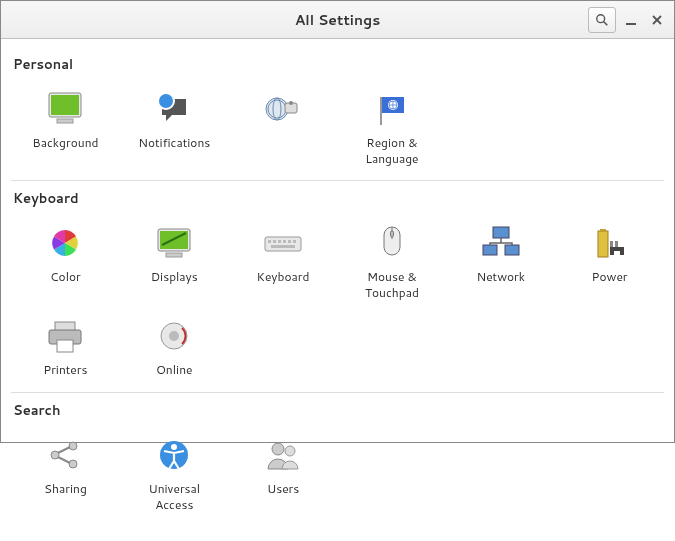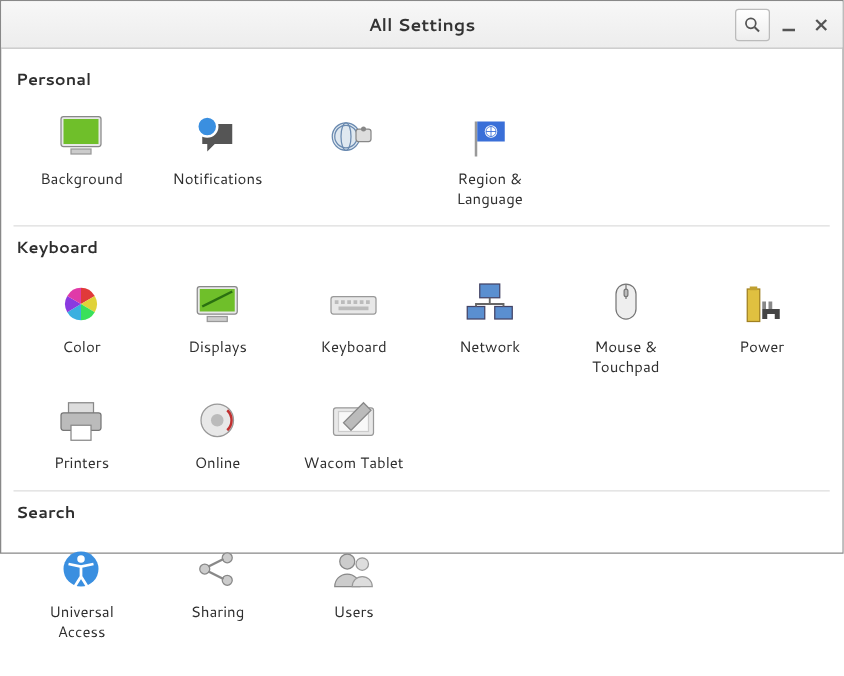--- a/index.html
+++ b/index.html
@@ -222,39 +222,39 @@
                   <rect x="10" y="22" width="24" height="3"></rect>
                 </g>
               </svg>
           </div>
           <div class="lbl">Keyboard</div>
         </div>
 
         <div class="item">
           <div class="ic">
             <svg width="44" height="40" viewBox="0 0 44 40">
+                <path d="M14 12 a8 8 0 0 1 16 0 v12 a8 8 0 0 1 -16 0 z" fill="#eee" stroke="#777"></path>
+                <line x1="22" y1="4" x2="22" y2="16" stroke="#777"></line>
+                <rect x="20.5" y="8" width="3" height="6" rx="1.5" fill="#bbb" stroke="#777"></rect>
+              </svg>
+          </div>
+          <div class="lbl">Mouse &amp;
+Touchpad</div>
+        </div>
+
+        <div class="item">
+          <div class="ic">
+            <svg width="44" height="40" viewBox="0 0 44 40">
                 <rect x="14" y="4" width="16" height="11" fill="#5a8fd0" stroke="#446"></rect>
                 <rect x="4" y="22" width="14" height="10" fill="#5a8fd0" stroke="#446"></rect>
                 <rect x="26" y="22" width="14" height="10" fill="#5a8fd0" stroke="#446"></rect>
                 <path d="M22 15 v5 M22 20 h-11 v2 M22 20 h11 v2" fill="none" stroke="#666" stroke-width="1.5"></path>
               </svg>
           </div>
           <div class="lbl">Network</div>
-        </div>
-
-        <div class="item">
-          <div class="ic">
-            <svg width="44" height="40" viewBox="0 0 44 40">
-                <path d="M14 12 a8 8 0 0 1 16 0 v12 a8 8 0 0 1 -16 0 z" fill="#eee" stroke="#777"></path>
-                <line x1="22" y1="4" x2="22" y2="16" stroke="#777"></line>
-                <rect x="20.5" y="8" width="3" height="6" rx="1.5" fill="#bbb" stroke="#777"></rect>
-              </svg>
-          </div>
-          <div class="lbl">Mouse &amp;
-Touchpad</div>
         </div>
 
         <div class="item">
           <div class="ic">
             <svg width="44" height="40" viewBox="0 0 44 40">
                 <rect x="10" y="8" width="10" height="26" fill="#e0c040" stroke="#a08020"></rect>
                 <rect x="12" y="6" width="6" height="3" fill="#c0a030"></rect>
                 <path d="M22 24 h14 v8 h-4 v-4 h-6 v4 h-4 z" fill="#444"></path>
                 <rect x="22" y="18" width="3" height="6" fill="#888"></rect>
                 <rect x="27" y="18" width="3" height="6" fill="#888"></rect>
@@ -278,63 +278,53 @@
           <div class="ic">
             <svg width="44" height="40" viewBox="0 0 44 40">
                 <circle cx="22" cy="20" r="13" fill="#e8e8e8" stroke="#999"></circle>
                 <circle cx="22" cy="20" r="5" fill="#bbb"></circle>
                 <path d="M30 12 a11 11 0 0 1 0 16" fill="none" stroke="#c03030" stroke-width="2"></path>
               </svg>
           </div>
           <div class="lbl">Online</div>
         </div>
 
-        <div class="item">
-          <div class="ic">
-            <svg width="44" height="40" viewBox="0 0 44 40">
-                <rect x="6" y="10" width="32" height="22" rx="2" fill="#e8e8e8" stroke="#999"></rect>
-                <rect x="10" y="13" width="24" height="16" fill="#f8f8f8" stroke="#ccc"></rect>
-                <path d="M30 6 l6 6 -16 16 -6 -6 z" fill="#bbb" stroke="#888"></path>
-              </svg>
-          </div>
-          <div class="lbl">Wacom Tablet</div>
-        </div>
 
       </div>
     </div>
 
     <div class="section">
       <h3>Search</h3>
       <div class="grid">
 
 
-
-        <div class="item">
-          <div class="ic">
-            <svg width="44" height="40" viewBox="0 0 44 40">
-                <circle cx="22" cy="20" r="14" fill="#3a8fe0"></circle>
-                <circle cx="22" cy="12" r="3" fill="#fff"></circle>
-                <path d="M12 16 l10 2 10 -2 M22 18 v8 l-5 8 M22 26 l5 8" fill="none" stroke="#fff" stroke-width="2.2"></path>
-              </svg>
-          </div>
-          <div class="lbl">Universal
-Access</div>
-        </div>
 
         <div class="item">
           <div class="ic">
             <svg width="44" height="40" viewBox="0 0 44 40">
                 <circle cx="12" cy="20" r="4" fill="#ccc" stroke="#888"></circle>
                 <circle cx="30" cy="11" r="4" fill="#ccc" stroke="#888"></circle>
                 <circle cx="30" cy="29" r="4" fill="#ccc" stroke="#888"></circle>
                 <line x1="15" y1="18" x2="27" y2="12" stroke="#888" stroke-width="2"></line>
                 <line x1="15" y1="22" x2="27" y2="28" stroke="#888" stroke-width="2"></line>
               </svg>
           </div>
           <div class="lbl">Sharing</div>
+        </div>
+
+        <div class="item">
+          <div class="ic">
+            <svg width="44" height="40" viewBox="0 0 44 40">
+                <circle cx="22" cy="20" r="14" fill="#3a8fe0"></circle>
+                <circle cx="22" cy="12" r="3" fill="#fff"></circle>
+                <path d="M12 16 l10 2 10 -2 M22 18 v8 l-5 8 M22 26 l5 8" fill="none" stroke="#fff" stroke-width="2.2"></path>
+              </svg>
+          </div>
+          <div class="lbl">Universal
+Access</div>
         </div>
 
         <div class="item">
           <div class="ic">
             <svg width="44" height="40" viewBox="0 0 44 40">
                 <g fill="#ccc" stroke="#888">
                   <circle cx="17" cy="14" r="6"></circle>
                   <path d="M7 34 a10 10 0 0 1 20 0 z"></path>
                 </g>
                 <g fill="#ddd" stroke="#999">

